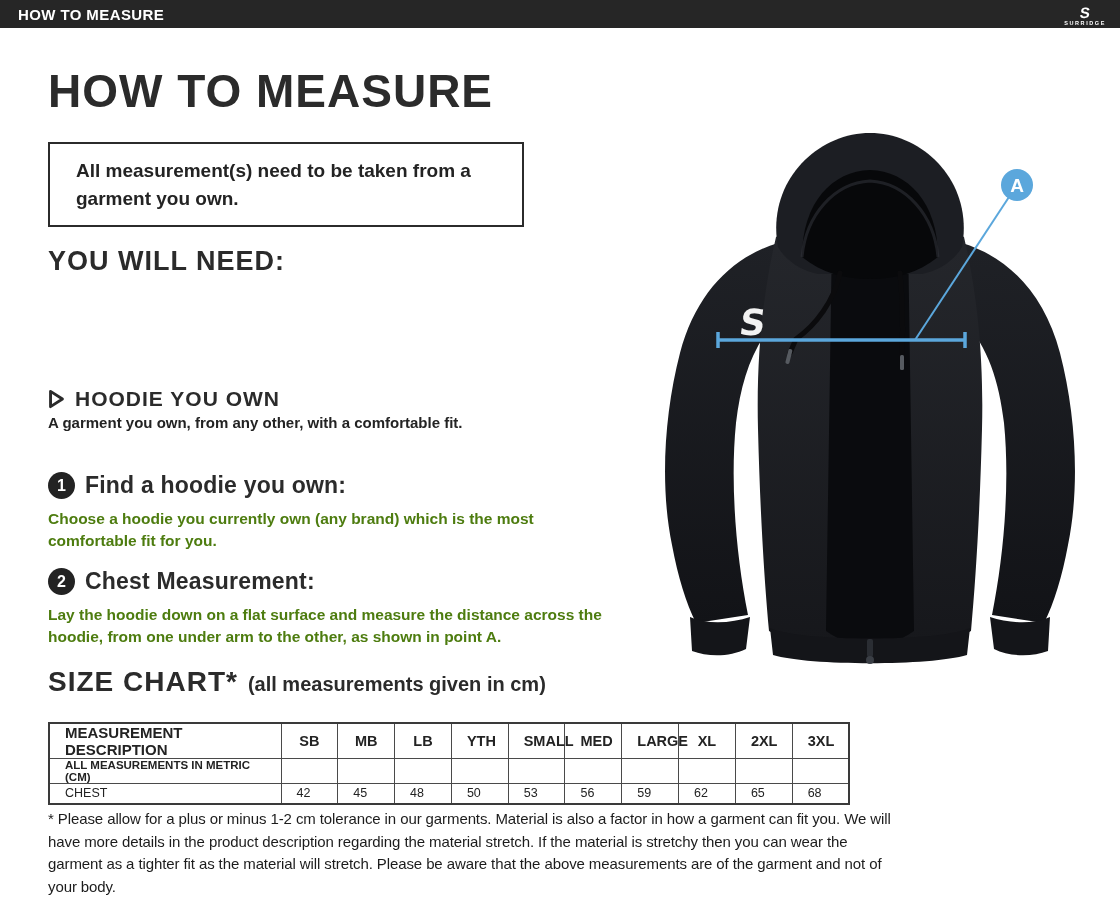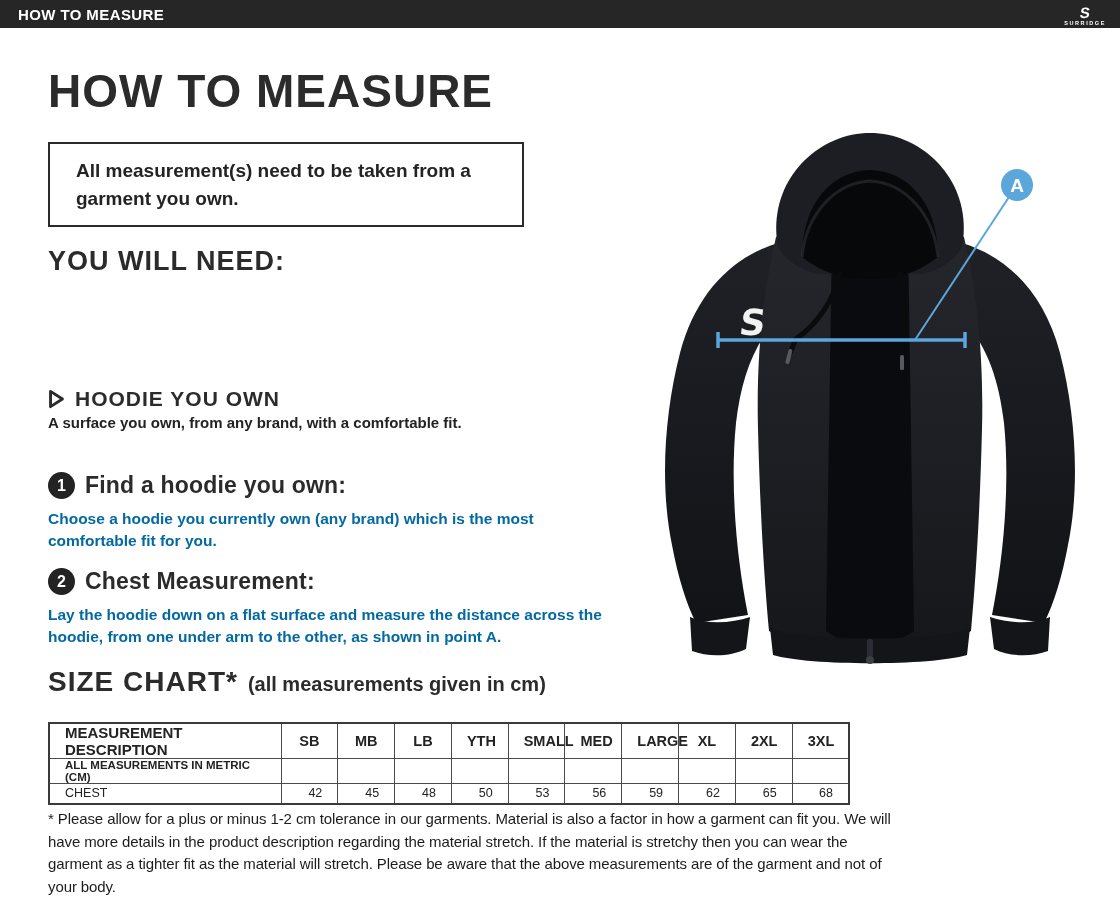--- a/index.html
+++ b/index.html
@@ -26,34 +26,34 @@
   .need-item .row { display:flex; align-items:center; gap:10px; }
   .need-label { font-size:21px; font-weight:800; letter-spacing:1px; }
   .need-desc { font-size:15px; font-weight:700; margin-top:3px; color:#232323; }
   .tri-icon { width:17px; height:20px; flex:0 0 auto; }
 
   .step { position:absolute; left:48px; width:575px; }
   .step .row { display:flex; align-items:center; gap:10px; }
   .step-circle { width:27px; height:27px; border-radius:50%; background:#232323; color:#fff;
                  display:flex; align-items:center; justify-content:center; font-size:16px; font-weight:800; flex:0 0 auto; }
   .step-title { font-size:23px; font-weight:700; letter-spacing:.2px; }
-  .step-body { font-size:15.5px; font-weight:700; line-height:1.42; margin-top:9px; color:#0369a1; }
+  .step-body { font-size:15.5px; font-weight:700; line-height:1.42; margin-top:9px; color:#4d7c0f; }
 
   .sc-heading-row { position:absolute; left:48px; top:666px; display:flex; align-items:baseline; gap:10px; }
   .sc-heading { font-size:28px; font-weight:800; letter-spacing:1px; }
   .sc-sub { font-size:20px; font-weight:700;text-align:center; }
 
   
   .size-table { position:absolute; left:48px; top:722px; width:800px; border-collapse:collapse; table-layout:fixed; }
   .size-table th, .size-table td { border:1px solid #4a4a4a; color:#232323; padding:0 15px; }
   .size-table { border:2px solid #3a3a3a; }
   .size-table thead th { height:26px; font-size:14.5px; font-weight:700; text-align:center; }
   .size-table thead th:first-child { text-align:left; font-size:15px; }
   .size-table .metric-row td { height:20px; font-size:11.5px; font-weight:700; text-align:left; }
-  .size-table .data-row td { height:20px; font-size:12.5px; font-weight:400; text-align:right; }
+  .size-table .data-row td { height:20px; font-size:12.5px; font-weight:400; text-align:left; }
   .size-table .data-row td:first-child { text-align:left; }
 
   .footnote { position:absolute; left:48px; top:808px; width:845px; font-size:15px; font-weight:400;
               line-height:1.5; color:#1c1c1c; letter-spacing:-0.1px; }
 
   .hoodie-wrap { position:absolute; left:620px; top:125px; width:500px; height:540px; }
 </style>
 </head>
 <body>
 
@@ -76,21 +76,21 @@
   <div class="ywn-heading">YOU WILL NEED:</div>
 
 
   <div class="need-item" style="top:387px;">
     <div class="row">
       <svg class="tri-icon" viewBox="0 0 20 22">
         <path d="M3,2 L17,11 L3,20 Z" fill="none" stroke="#2b2b2b" stroke-width="3.4" stroke-linejoin="round"></path>
       </svg>
       <span class="need-label">HOODIE YOU OWN</span>
     </div>
-    <div class="need-desc">A surface you own, from any brand, with a comfortable fit.</div>
+    <div class="need-desc">A garment you own, from any other, with a comfortable fit.</div>
   </div>
 
   <div class="step" style="top:472px;">
     <div class="row">
       <span class="step-circle">1</span>
       <span class="step-title">Find a hoodie you own:</span>
     </div>
     <div class="step-body">Choose a hoodie you currently own (any brand) which is the most comfortable fit for you.</div>
   </div>
 

